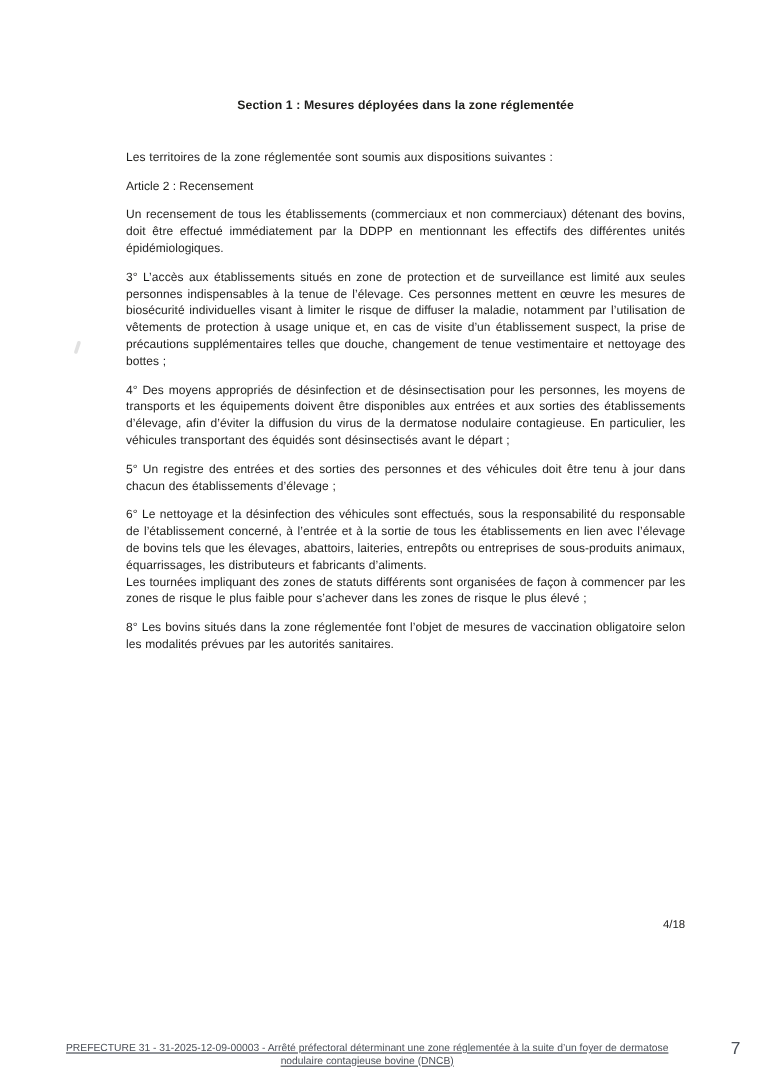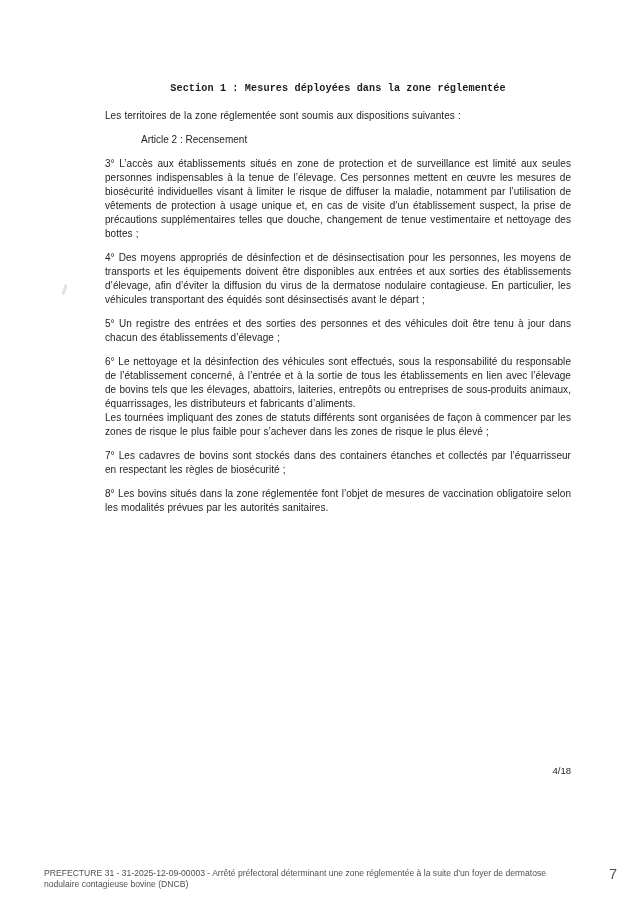--- a/index.html
+++ b/index.html
@@ -20,60 +20,59 @@
     position: absolute;
     left: 105px;
     top: 82px;
     width: 466px;
   }
   .section-title {
     font-size: 10.2px;
     font-weight: bold;
     text-align: center;
     line-height: 14px;
-    margin: 0 0 13px 0;
+    margin: 0 0 29px 0;
     letter-spacing: 0.1px;
-    font-family: Liberation Mono, monospace;
   }
   .para {
     font-size: 10px;
     line-height: 14px;
     text-align: justify;
     margin: 0 0 10px 0;
     white-space: pre-line;
     letter-spacing: 0.05px;
     word-spacing: 0.3px;
   }
   .article-heading {
     font-size: 10px;
     line-height: 14px;
     margin: 0 0 10px 0;
   }
   .article-heading .art-label {
     text-underline-offset: 2px;
-    margin-left: 36px;
   }
   .page-indicator {
     position: absolute;
     left: 105px;
     top: 765px;
     width: 466px;
     text-align: right;
     font-size: 9.5px;
     color: #1d1d1b;
   }
   .raa-footer {
     position: absolute;
     left: 44px;
     top: 868px;
     width: 524px;
     font-size: 8.6px;
     line-height: 10.8px;
     color: #4b5058;
-    text-align: left;
+    text-align: center;
+    text-decoration: underline;
   }
   .raa-page-number {
     position: absolute;
     right: 20px;
     top: 866px;
     font-size: 14.5px;
     color: #4b5058;
   }
   .scan-artifact {
     position: absolute;
@@ -95,28 +94,28 @@
   <div class="scan-artifact"></div>
 
   <div class="content">
 
     <h1 class="section-title">Section 1 : Mesures déployées dans la zone réglementée</h1>
 
     <p class="para">Les territoires de la zone réglementée sont soumis aux dispositions suivantes :</p>
 
     <p class="article-heading"><span class="art-label">Article 2</span><span> : Recensement</span></p>
 
+    <p class="para">Un recensement de tous les établissements (commerciaux et non commerciaux) détenant des bovins, doit être effectué immédiatement par la DDPP en mentionnant les effectifs des différentes unités épidémiologiques.</p>
 
 
     <p class="para">3° L’accès aux établissements situés en zone de protection et de surveillance est limité aux seules personnes indispensables à la tenue de l’élevage. Ces personnes mettent en œuvre les mesures de biosécurité individuelles visant à limiter le risque de diffuser la maladie, notamment par l’utilisation de vêtements de protection à usage unique et, en cas de visite d’un établissement suspect, la prise de précautions supplémentaires telles que douche, changement de tenue vestimentaire et nettoyage des bottes ;</p>
     <p class="para">4° Des moyens appropriés de désinfection et de désinsectisation pour les personnes, les moyens de transports et les équipements doivent être disponibles aux entrées et aux sorties des établissements d’élevage, afin d’éviter la diffusion du virus de la dermatose nodulaire contagieuse. En particulier, les véhicules transportant des équidés sont désinsectisés avant le départ ;</p>
     <p class="para">5° Un registre des entrées et des sorties des personnes et des véhicules doit être tenu à jour dans chacun des établissements d’élevage ;</p>
     <p class="para">6° Le nettoyage et la désinfection des véhicules sont effectués, sous la responsabilité du responsable de l’établissement concerné, à l’entrée et à la sortie de tous les établissements en lien avec l’élevage de bovins tels que les élevages, abattoirs, laiteries, entrepôts ou entreprises de sous-produits animaux, équarrissages, les distributeurs et fabricants d’aliments.
 Les tournées impliquant des zones de statuts différents sont organisées de façon à commencer par les zones de risque le plus faible pour s’achever dans les zones de risque le plus élevé ;</p>
-    <p class="para">7° Les cadavres de bovins sont stockés dans des containers étanches et collectés par l’équarrisseur en respectant les règles de biosécurité ;</p>
     <p class="para">8° Les bovins situés dans la zone réglementée font l’objet de mesures de vaccination obligatoire selon les modalités prévues par les autorités sanitaires.</p>
 
   </div>
 
   <div class="page-indicator">4/18</div>
 
   <div class="raa-footer">PREFECTURE 31 - 31-2025-12-09-00003 - Arrêté préfectoral déterminant une zone réglementée à la suite d’un foyer de dermatose nodulaire contagieuse bovine (DNCB)</div>
 
   <div class="raa-page-number">7</div>
 

